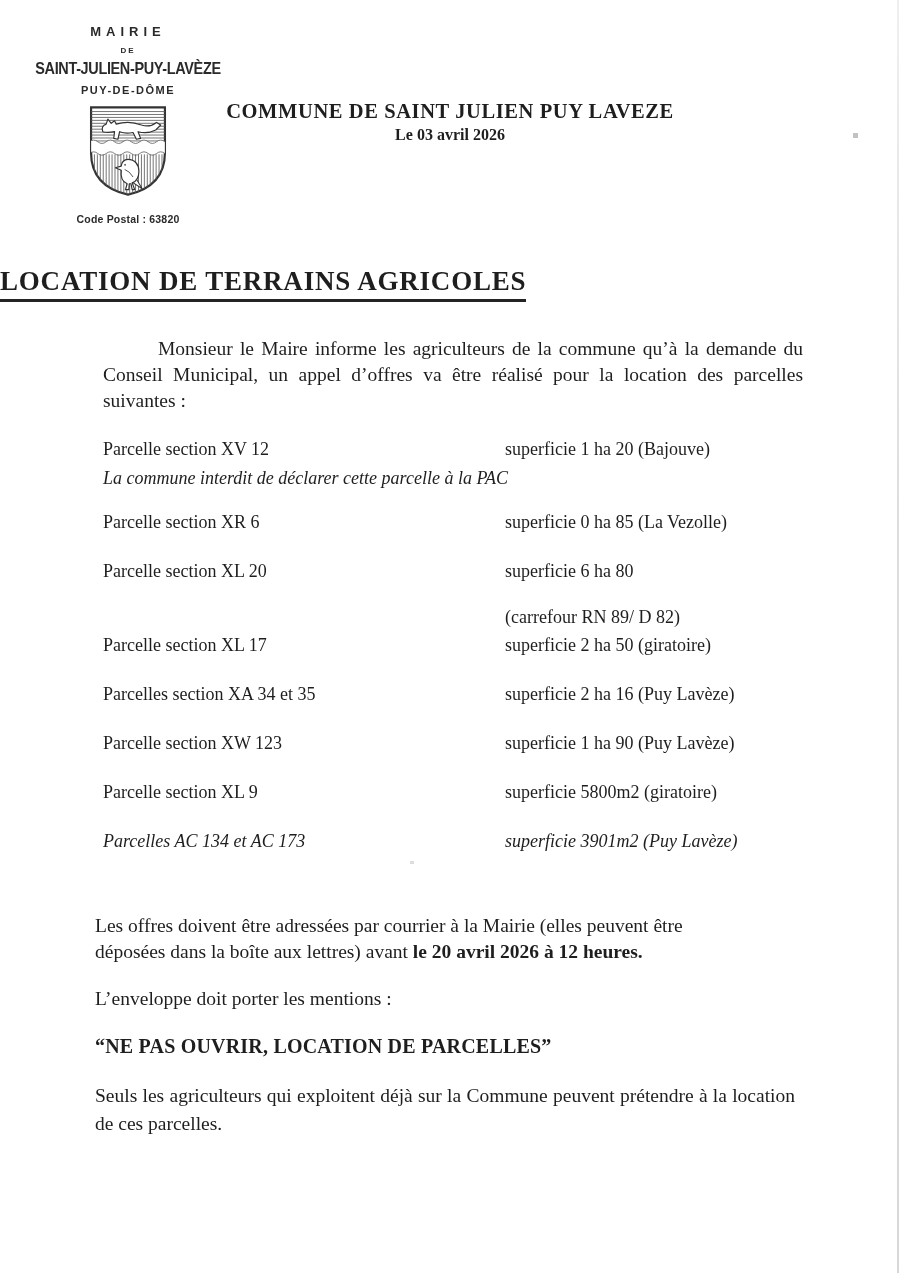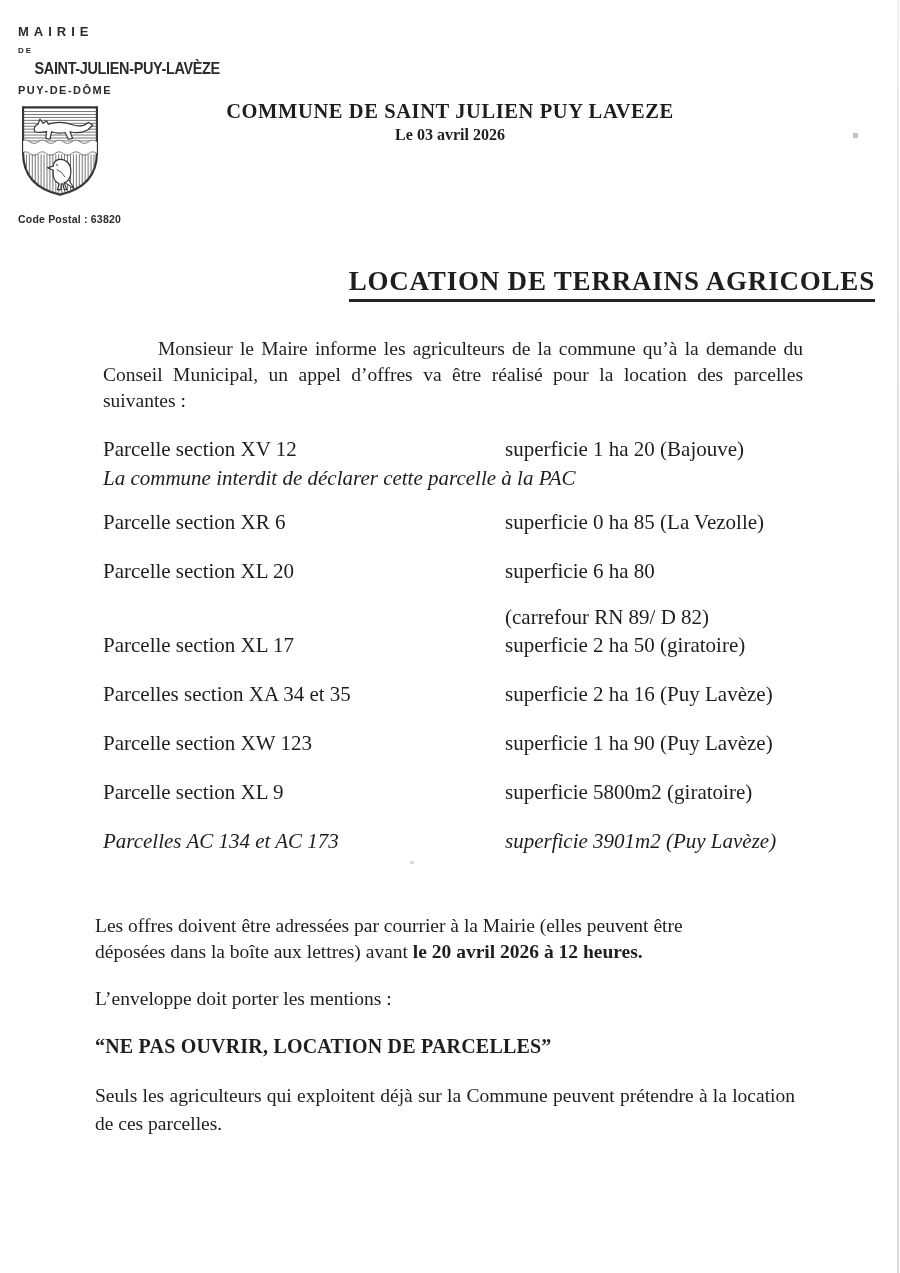--- a/index.html
+++ b/index.html
@@ -8,51 +8,52 @@
     width:900px;height:1273px;
     margin:0 auto;
     background:#ffffff;
     font-family:"Liberation Serif", serif;
     color:#1e1e1e;
     overflow:hidden;
   }
   
   .letterhead{
     position:absolute;left:18px;top:24px;width:220px;
+    text-align:center;
     font-family:"Liberation Sans", sans-serif;
     color:#2a2a2a;
   }
   .lh-mairie{font-size:13px;font-weight:600;letter-spacing:5px;}
   .lh-de{font-size:8px;font-weight:600;letter-spacing:2px;margin-top:7px;}
   .lh-name{
     font-size:17px;font-weight:600;letter-spacing:-0.4px;margin-top:4px;
     transform:scaleX(0.85);transform-origin:50% 50%;white-space:nowrap;
   }
   .lh-dept{font-size:11px;font-weight:700;letter-spacing:1.5px;margin-top:5px;}
   .lh-crest{margin-top:8px;}
   .lh-postal{font-size:10.5px;font-weight:700;margin-top:11px;letter-spacing:0.2px;}
   
   .doc-header{position:absolute;left:0;top:100px;width:900px;text-align:center;}
   .hdr-commune{font-size:20.5px;font-weight:700;letter-spacing:0.6px;}
   .hdr-date{font-size:16px;font-weight:700;margin-top:3px;}
   
-  .doc-title-wrap{position:absolute;left:0;top:266px;width:875px;text-align:right;}
+  .doc-title-wrap{position:absolute;left:0;top:266px;width:875px;text-align:left;}
   .doc-title{
     display:inline-block;
     font-size:27px;font-weight:700;letter-spacing:0.8px;
     border-bottom:3px solid #242424;padding-bottom:2px;
   }
   
   .intro{
     position:absolute;left:103px;top:336px;width:700px;
     font-size:19.5px;line-height:26px;text-align:justify;text-indent:55px;
   }
   .parcel-row{
     position:absolute;left:103px;width:700px;
-    font-size:21px;line-height:26px;
+    font-size:18px;line-height:26px;
   }
   .parcel-sup{position:absolute;left:402px;top:0;width:300px;}
   .parcel-sup2{margin-top:20px;}
   .parcel-note{font-style:italic;margin-top:3px;}
   .para{
     position:absolute;left:95px;width:650px;
     font-size:19.5px;line-height:25.5px;
   }
   .bold{font-weight:700;}
   .mention{font-size:20px;font-weight:700;letter-spacing:0.2px;}

